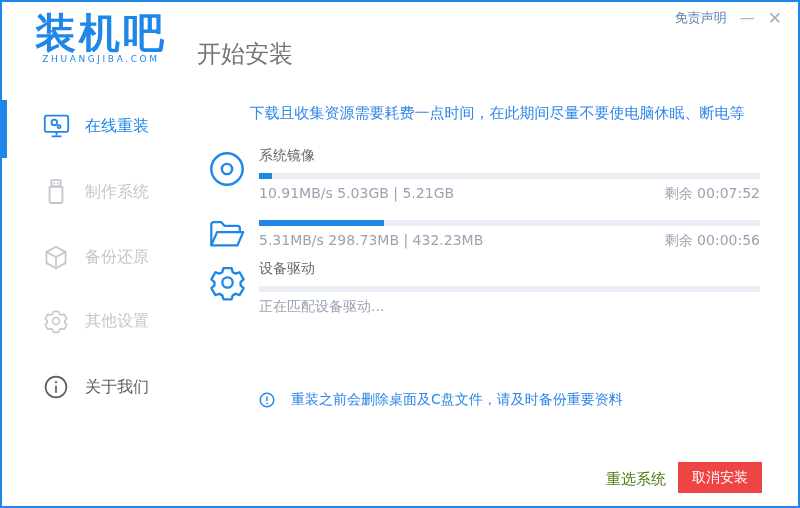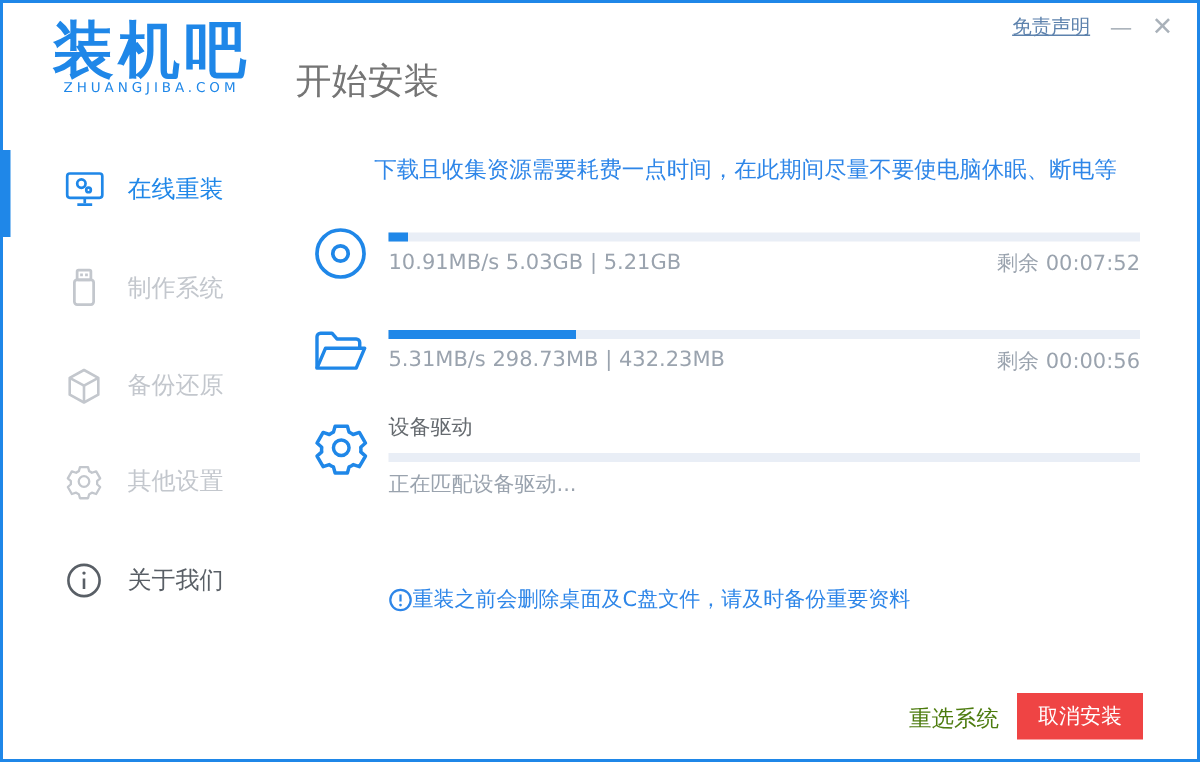--- a/index.html
+++ b/index.html
@@ -14,21 +14,21 @@
 
   
   .logo { position:absolute; left:26px; top:8px; width:146px; text-align:center; cursor:default; }
   .logo-text {
     font-size:41px; font-weight:bold; color:#1f87e8; line-height:1.15;
     letter-spacing:3px; font-family:"DejaVu Sans", sans-serif;
   }
   .logo-tag { font-size:9px; font-weight:normal; color:#1f87e8; letter-spacing:2.6px; margin-top:-3px; }
   .page-title { position:absolute; left:195px; top:36px; font-size:24px; color:#757575; }
   .header-right { position:absolute; top:7px; right:16px; display:flex; align-items:center; gap:13px; }
-  .disclaimer { font-size:13px; color:#5d82ad; text-decoration:underline; cursor:pointer;margin-left:24px; }
+  .disclaimer { font-size:13px; color:#5d82ad; cursor:pointer;margin-left:24px; }
   .win-btn { color:#a9b1b9; font-size:15px; cursor:pointer; line-height:1; }
   .win-btn.close { font-size:17px; }
 
   
   .sidebar { position:absolute; left:0; top:86px; width:190px; bottom:0; background:#fff; }
   .active-bar { position:absolute; left:0; top:12px; width:5px; height:58px; background:#1f87e8; }
   .side-item {
     position:absolute; left:0; width:190px; height:42px;
     display:flex; align-items:center; padding-left:40px; cursor:pointer;
   }
@@ -46,21 +46,21 @@
   .task { position:absolute; left:16px; width:552px; }
   .task-icon { position:absolute; left:0; top:3px; }
   .task-body { margin-left:51px; }
   .task-name { font-size:14px; color:#666b70; }
   .task-bar { margin-top:8px; height:6px; background:#e9eef6; width:100%; }
   .task-fill { height:100%; background:#1f87e8; width:0; }
   .task-stats { margin-top:6px; display:flex; justify-content:space-between;
                 font-size:14px; color:#9aa3ae; }
 
   .notice { position:absolute; left:67px; top:299px; display:flex; align-items:center;
-            gap:0; color:#2e86e8; font-size:14px; }
+            gap:16px; color:#2e86e8; font-size:14px; }
 
   
   .reselect-btn { position:absolute; left:604px; top:468px; font-size:15px;
                   color:#4d7c0f; background:none; border:none; cursor:pointer;
                   font-family:inherit; }
   .cancel-btn { position:absolute; left:676px; top:460px; width:84px; height:31px;
                 background:#ef4444; color:#fff; font-size:14px; border:none;
                 cursor:pointer; font-family:inherit; }
 
   svg { display:block; }
@@ -147,20 +147,21 @@
     <div class="warning">下载且收集资源需要耗费一点时间，在此期间尽量不要使电脑休眠、断电等</div>
 
     <div class="task" style="top:55px">
       <span class="task-icon">
         <svg width="38" height="38" viewBox="0 0 40 40" fill="none" stroke="#1f87e8" stroke-width="2.6">
           <circle cx="20" cy="20" r="16.5"></circle>
           <circle cx="20" cy="20" r="5.4"></circle>
         </svg>
       </span>
       <div class="task-body">
+        <div class="task-name">系统镜像</div>
         <div class="task-bar">
           <div class="task-fill" style="width: 2.5%;"></div>
         </div>
         <div class="task-stats">
           <span>10.91MB/s 5.03GB | 5.21GB</span>
           <span>剩余 00:07:52</span>
         </div>
       </div>
     </div>
 
@@ -175,21 +176,21 @@
         <div class="task-bar">
           <div class="task-fill" style="width: 25%;"></div>
         </div>
         <div class="task-stats">
           <span>5.31MB/s 298.73MB | 432.23MB</span>
           <span>剩余 00:00:56</span>
         </div>
       </div>
     </div>
 
-    <div class="task" style="top:184px">
+    <div class="task" style="top:168px">
       <span class="task-icon">
         <svg width="39" height="39" viewBox="0 0 42 42" fill="none" stroke="#1f87e8" stroke-width="2.5" stroke-linejoin="round">
           <path d="M25.4 5.5h-8.8l-1.2 4.3a12.5 12.5 0 0 0-3 1.7L8 10 3.6 17.6l3.4 3a12.5 12.5 0 0 0 0 3.4l-3.4 3L8 34.6l4.4-1.5a12.5 12.5 0 0 0 3 1.7l1.2 4.3h8.8l1.2-4.3a12.5 12.5 0 0 0 3-1.7l4.4 1.5 4.4-7.6-3.4-3a12.5 12.5 0 0 0 0-3.4l3.4-3L34 10l-4.4 1.5a12.5 12.5 0 0 0-3-1.7z"></path>
           <circle cx="21" cy="21" r="5.6"></circle>
         </svg>
       </span>
       <div class="task-body">
         <div class="task-name">设备驱动</div>
         <div class="task-bar">
           <div class="task-fill" style="width: 0%;"></div>

